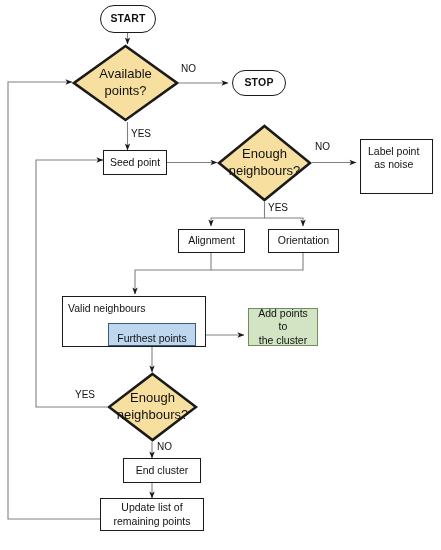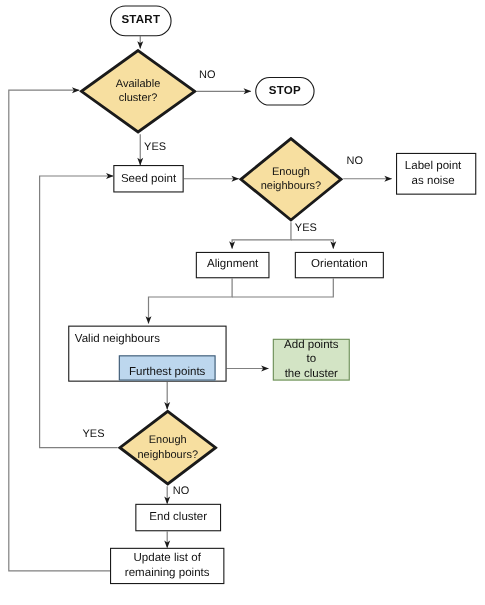--- a/index.html
+++ b/index.html
@@ -91,21 +91,21 @@
   }
   .decision .dlabel {
     position: absolute;
     left: 0; top: 0;
     width: 100%;
     height: 100%;
     display: flex;
     align-items: center;
     justify-content: center;
     text-align: center;
-    font-size: 10px;
+    font-size: 13px;
     color: #111111;
     line-height: 1.3;
     z-index: 2;
   }
   .edge-label {
     position: absolute;
     font-size: 10px;
     color: #111111;
     z-index: 4;
     white-space: nowrap;
@@ -158,21 +158,21 @@
     <span>START</span>
   </div>
 
   <div class="decision" style="left:72px; top:44px; width:107px; height:78px;">
     <svg class="dshape" viewBox="0 0 107 78" preserveAspectRatio="none">
       <polygon points="53.5,2 105,39 53.5,76 2,39" fill="#f7dfa0" stroke="#1a1a1a" stroke-width="2.6"></polygon>
     </svg>
     <div class="dlabel">
       <div>
         <div>Available</div>
-        <div>cluster?</div>
+        <div>points?</div>
       </div>
     </div>
   </div>
 
   <div class="node terminator" style="left:232px; top:70px; width:54px; height:26px;">
     <span>STOP</span>
   </div>
 
   <div class="node process" style="left:103px; top:150px; width:64px; height:25px;">
     <span>Seed point</span>
@@ -183,32 +183,32 @@
       <polygon points="47.5,2 93,39 47.5,76 2,39" fill="#f7dfa0" stroke="#1a1a1a" stroke-width="2.6"></polygon>
     </svg>
     <div class="dlabel">
       <div>
         <div>Enough</div>
         <div>neighbours?</div>
       </div>
     </div>
   </div>
 
-  <div class="node process left" style="left:360px; top:139px; width:73px; height:38px;">
+  <div class="node process left" style="left:360px; top:139px; width:73px; height:55px;">
     <div>
       <div>Label point</div>
       <div>as noise</div>
     </div>
   </div>
 
   <div class="node process" style="left:178px; top:229px; width:67px; height:24px;">
     <span>Alignment</span>
   </div>
 
-  <div class="node process" style="left:268px; top:229px; width:81px; height:24px;">
+  <div class="node process" style="left:268px; top:229px; width:71px; height:24px;">
     <span>Orientation</span>
   </div>
 
   <div class="container-box" style="left:62px; top:296px; width:144px; height:51px;">
   </div>
   <div class="container-label" style="left:68px; top:302px; z-index:4;">Valid neighbours</div>
 
   <div class="node process blue" style="left:108px; top:323px; width:88px; height:23px; z-index:5;">
     <span>Furthest  points</span>
   </div>

